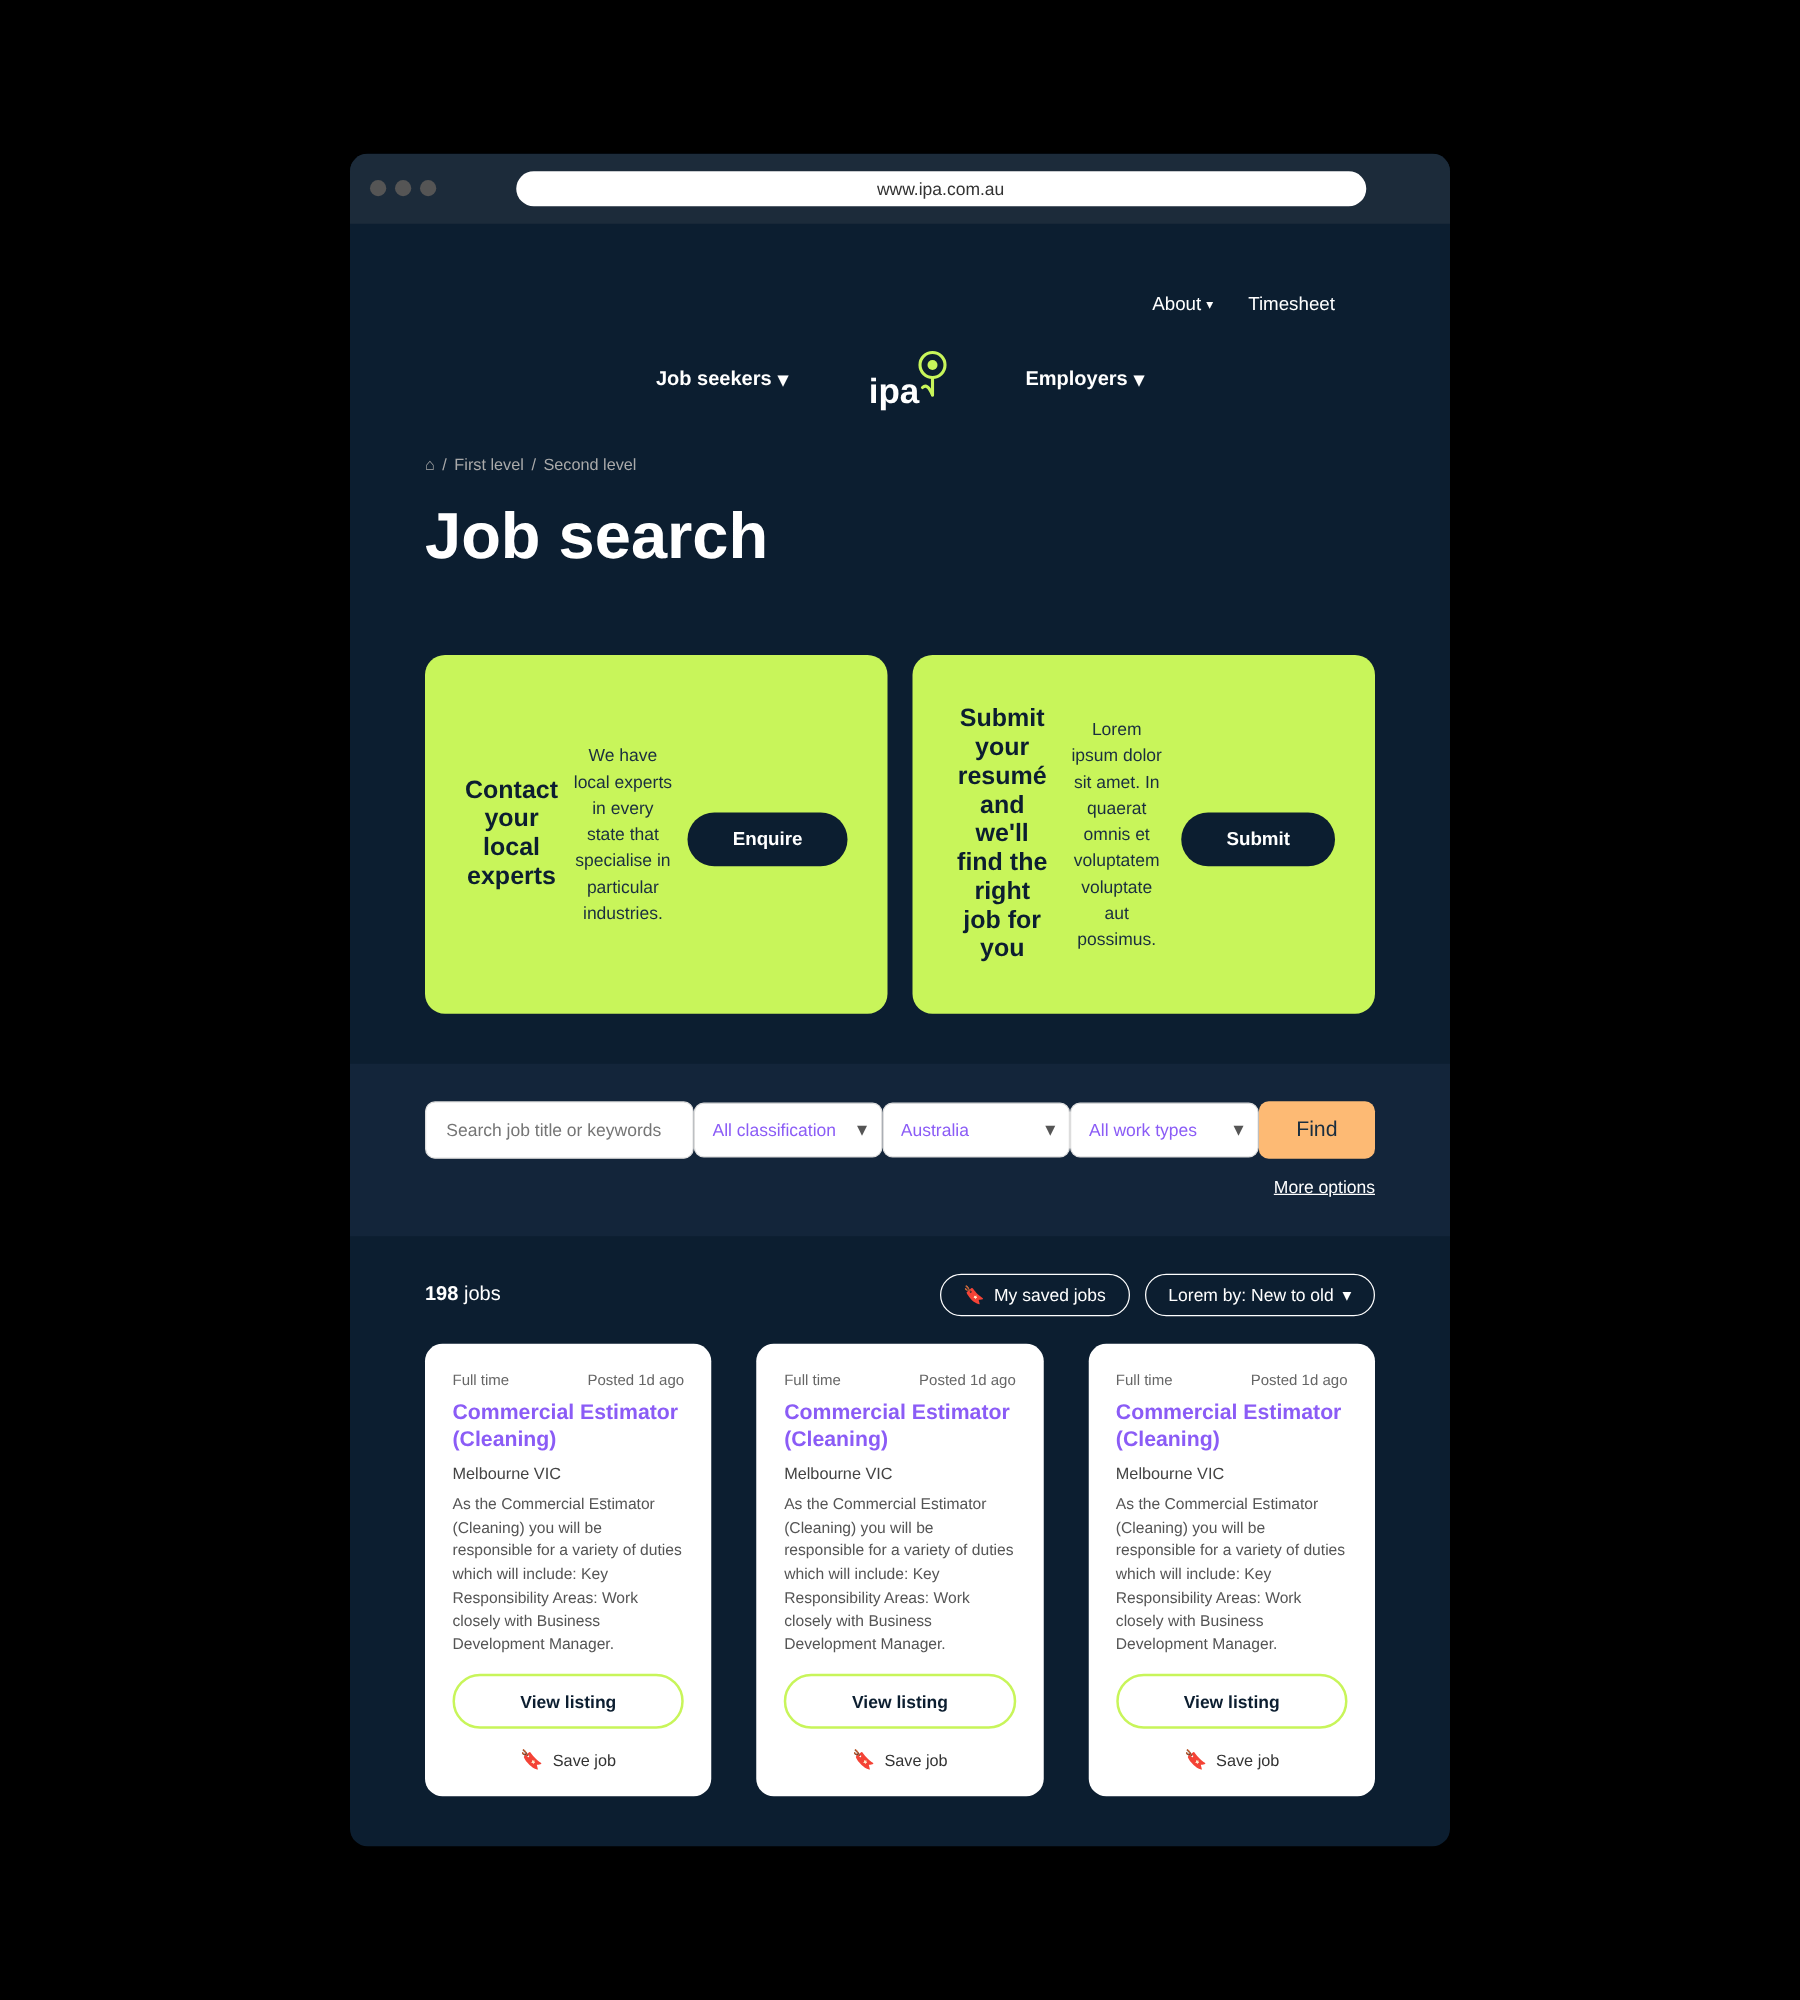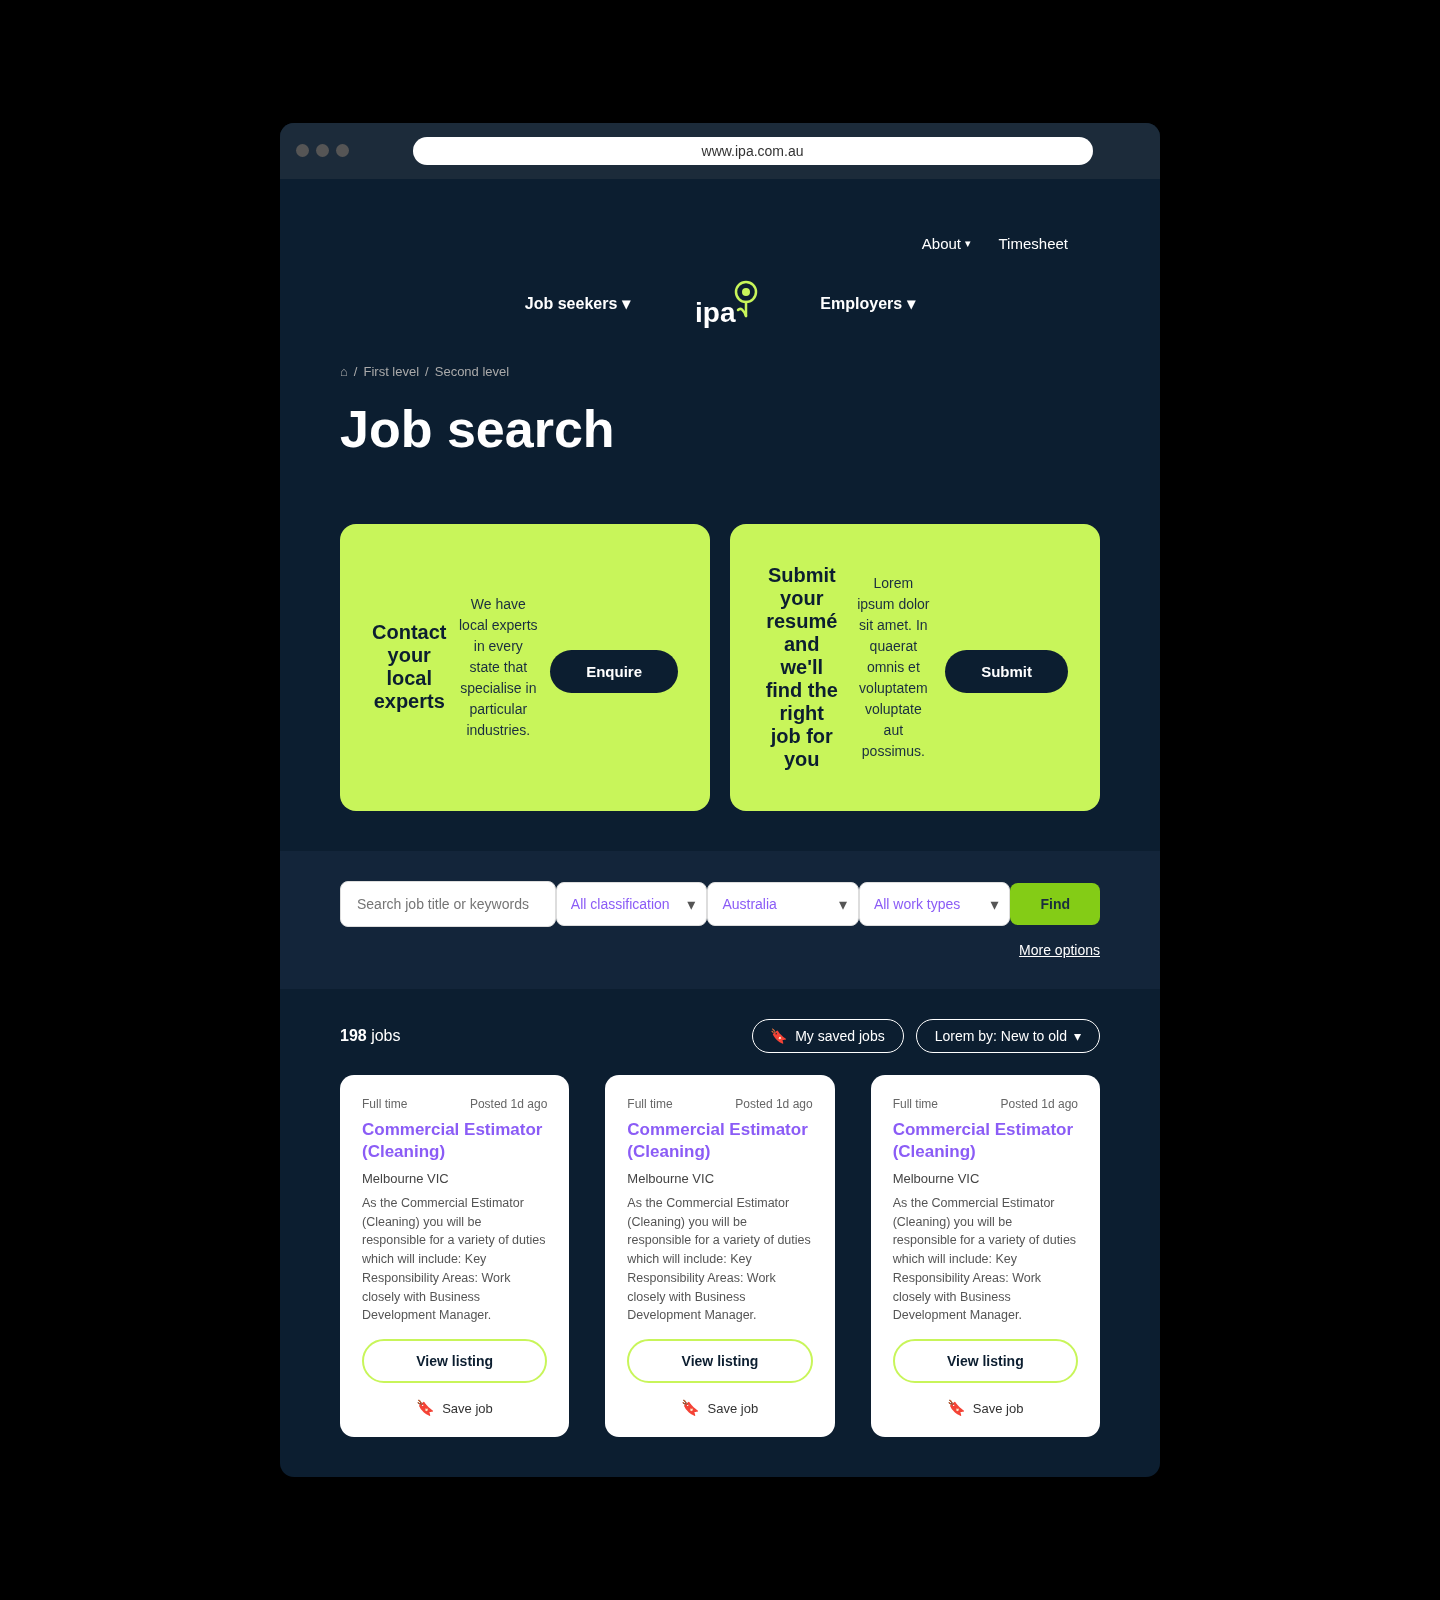--- a/index.html
+++ b/index.html
@@ -199,27 +199,27 @@
     .select-arrow {
       position: absolute;
       right: 12px;
       top: 50%;
       transform: translateY(-50%);
       pointer-events: none;
       font-size: 16px;
       color: #555;
     }
     .find-btn {
-      background: #84cc16;
+      background: #fdba74;
       color: #1a2e3f;
       border: none;
       border-radius: 8px;
       padding: 13px 30px;
-      font-size: 14px;
-      font-weight: 700;
+      font-size: 17px;
+      font-weight: 400;
       cursor: pointer;
       white-space: nowrap;
     }
     .more-options-row {
       text-align: right;
       margin-top: 14px;
     }
     .more-options-link {
       color: #fff;
       font-size: 14px;

